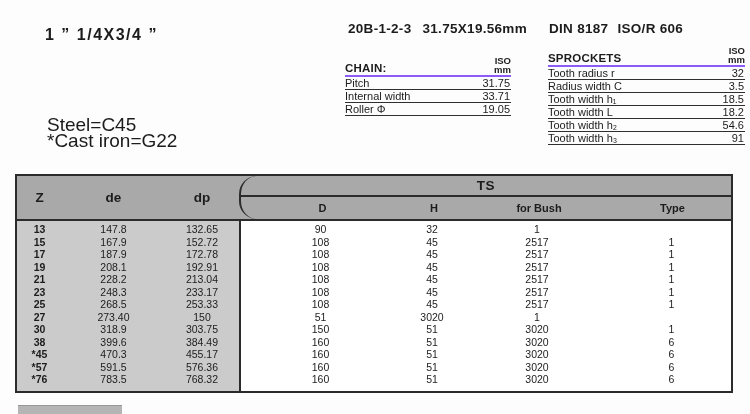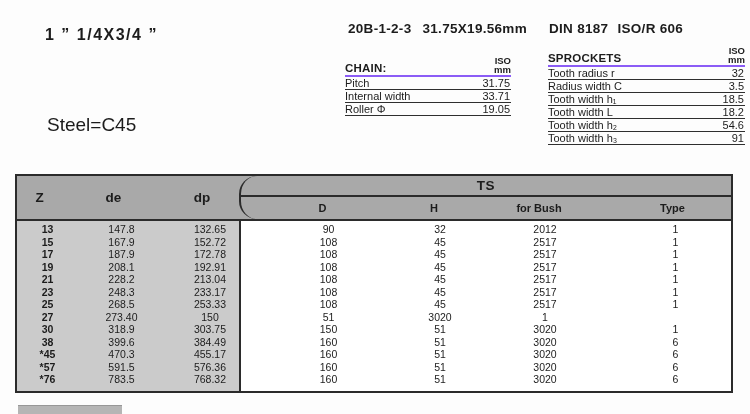--- a/index.html
+++ b/index.html
@@ -70,21 +70,21 @@
     content:""; position:absolute; left:0; top:0; bottom:0; width:222px;
     background:#cbcbcb; z-index:0;
   }
   .mt-body::after {
     content:""; position:absolute; left:222px; top:0; bottom:0; width:2px;
     background:#2b2b2b; z-index:2;
   }
   .mt-row {
     position:relative; z-index:1;
     display:grid; grid-template-columns:45px 103px 74px 163px 60px 150px 1fr;
-    height:12.5px; line-height:12.5px; font-size:10.5px; text-align:center;padding-left:8px;
+    height:12.5px; line-height:12.5px; font-size:10.5px; text-align:center;
   }
   .mt-row .z { font-weight:bold; }
 
   
   .bottom-stub { left:18px; top:405px; width:104px; height:9px; background:#b5b5b5; border-top:1px solid #979797; box-sizing:border-box; }
 </style>
 </head>
 <body>
 
 <div class="abs page-title">1 ” 1/4X3/4 ”</div>
@@ -142,20 +142,21 @@
     <span class="v">54.6</span>
   </div>
   <div class="spec-row">
     <span>Tooth width h₃</span>
     <span class="v">91</span>
   </div>
 </div>
 
 <div class="abs materials">
   <div>Steel=C45</div>
+  <div>*Cast iron=G22</div>
 </div>
 
 <div class="abs main-table">
   <div class="mt-header">
     <div class="mt-left-heads">
       <div>Z</div>
       <div>de</div>
       <div>dp</div>
     </div>
     <div class="mt-right-head">
@@ -168,21 +169,20 @@
       </div>
     </div>
   </div>
   <div class="mt-body">
     <div class="mt-row">
       <div class="z">13</div>
       <div>147.8</div>
       <div>132.65</div>
       <div>90</div>
       <div>32</div>
-      <div>2012</div>
       <div>1</div>
     </div>
     <div class="mt-row">
       <div class="z">15</div>
       <div>167.9</div>
       <div>152.72</div>
       <div>108</div>
       <div>45</div>
       <div>2517</div>
       <div>1</div>

